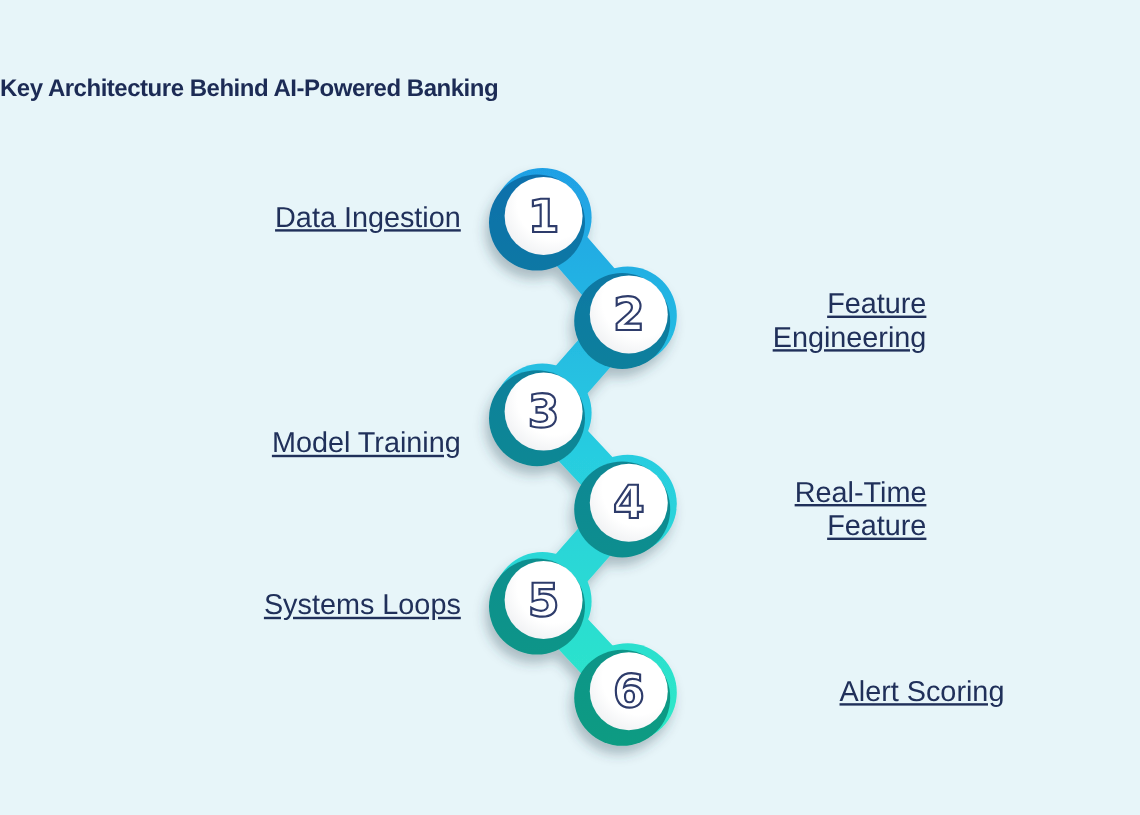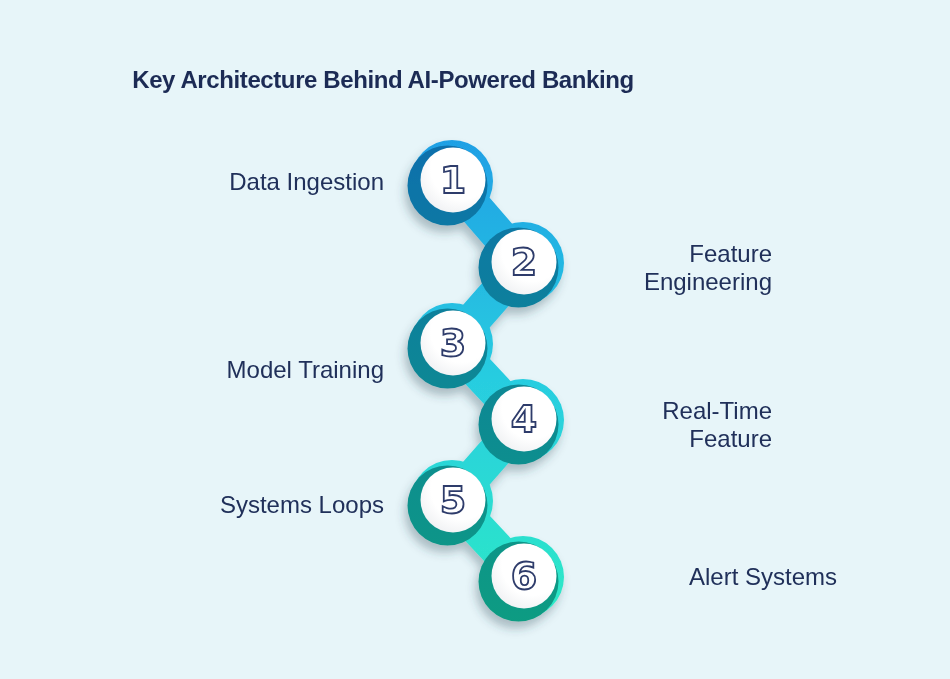--- a/index.html
+++ b/index.html
@@ -16,21 +16,21 @@
     --circle-fill:#ffffff;
   }
   html,body{margin:0;padding:0;}
   body{
     width:950px;height:679px;position:relative;overflow:hidden;
     background:var(--background);
     font-family:"Liberation Sans", sans-serif;
   }
   .title{
     position:absolute;top:50px;left:0;width:766px;
-    text-align:center;font-size:24px;font-weight:700;
+    font-size:20px;font-weight:700;
     letter-spacing:-0.4px;color:var(--title-text);
   }
   .diagram-svg{position:absolute;left:0;top:0;}
   .chain{
     fill:none;stroke:url(#brightGrad);
     stroke-width:35;stroke-linecap:round;stroke-linejoin:round;
   }
   .gb0{stop-color:var(--ribbon-top);}
   .gb1{stop-color:var(--ribbon-mid);}
   .gb2{stop-color:var(--ribbon-bottom);}
@@ -44,20 +44,21 @@
     font-family:"DejaVu Sans", sans-serif;
     font-size:38px;font-weight:700;
     fill:var(--circle-fill);
     stroke:var(--number-outline);
     stroke-width:1.8px;
     text-anchor:middle;
   }
   .step-label{
     position:absolute;font-size:24px;line-height:28px;
     color:var(--label-text);
+    text-decoration:underline;
   }
   .side-left{right:566px;text-align:right;white-space:nowrap;}
   .side-right{left:597px;text-align:right;}
   .label-1{top:168px;}
   .label-2{top:240px;width:175px;}
   .label-3{top:335px;margin-top:21px;}
   .label-4{top:397px;width:175px;}
   .label-5{top:491px;}
   .label-6{top:563px;width:240px;}
 </style>
@@ -130,13 +131,13 @@
     <text class="step-number" x="453" y="513">5</text>
     <text class="step-number" x="524" y="589">6</text>
   </g>
 </svg>
 
 <div class="step-label side-left  label-1">Data Ingestion</div>
 <div class="step-label side-right label-2">Feature Engineering</div>
 <div class="step-label side-left  label-3">Model Training</div>
 <div class="step-label side-right label-4">Real-Time Feature</div>
 <div class="step-label side-left  label-5">Systems Loops</div>
-<div class="step-label side-right label-6">Alert Systems</div>
+<div class="step-label side-right label-6">Alert Scoring</div>
 
 </body></html>

